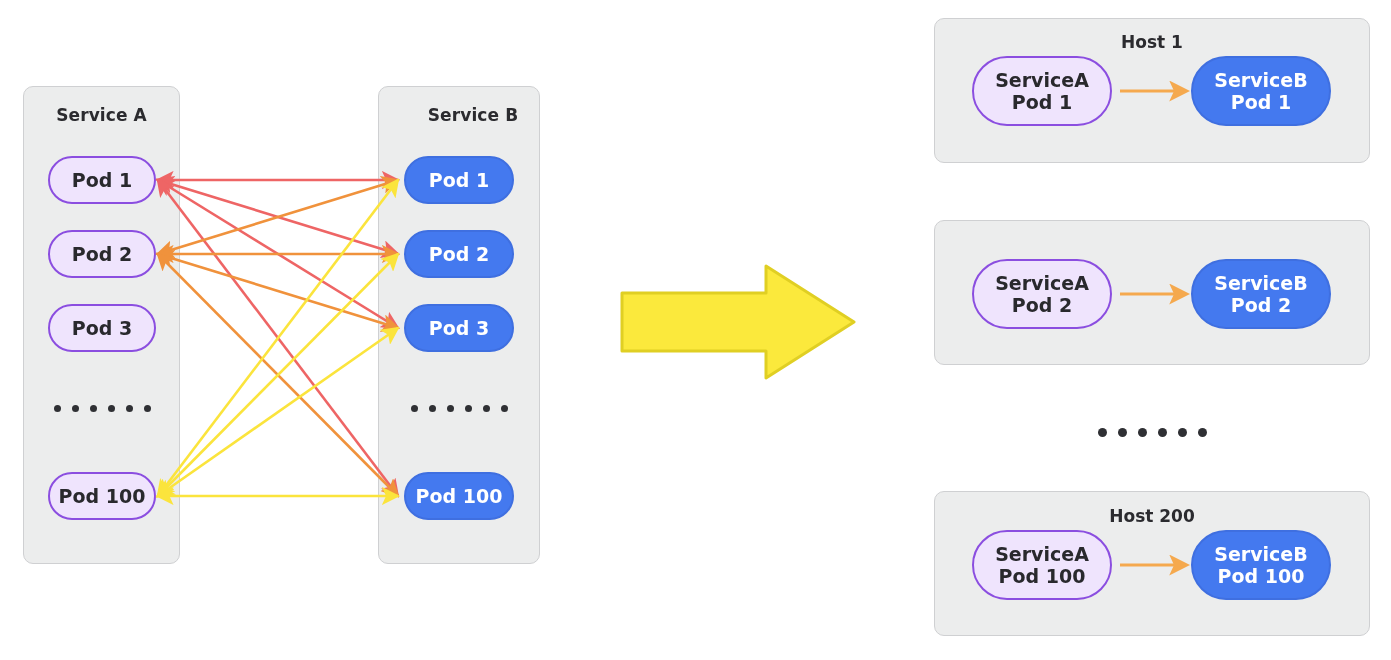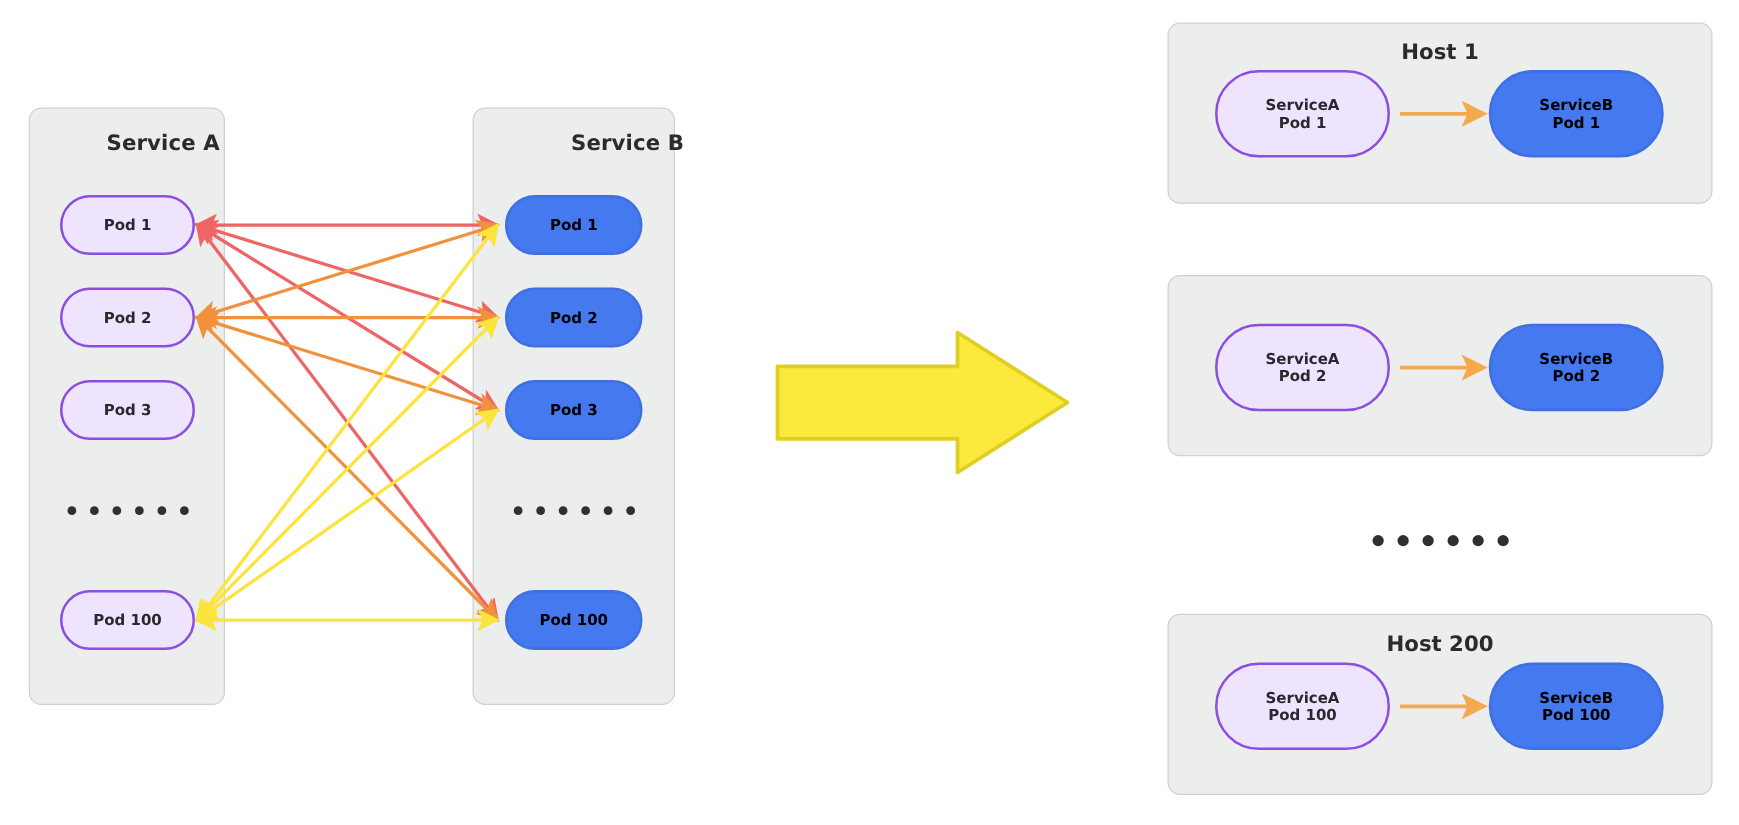--- a/index.html
+++ b/index.html
@@ -31,46 +31,45 @@
   }
   .service-title {
     position: absolute;
     left: 0;
     width: 100%;
     text-align: center;
     font-size: 17px;
     font-weight: 700;
     color: #2b2b2f;
     letter-spacing: .1px;
-    padding-left: 29px;
   }
 
   
   .pod {
     position: absolute;
     box-sizing: border-box;
     display: flex;
     align-items: center;
     justify-content: center;
     text-align: center;
     border-radius: 999px;
-    font-size: 12px;
+    font-size: 19px;
     font-weight: 700;
     line-height: 1.18;
     white-space: pre-line;
   }
   .pod-purple {
     background: #efe4fd;
     border: 2.2px solid #8b4ee0;
     color: #29292d;
   }
   .pod-blue {
     background: #4479ef;
     border: 2.2px solid #3f6fe0;
-    color: #000000;
+    color: #ffffff;
   }
 
   
   .dots {
     position: absolute;
     display: flex;
     align-items: center;
     justify-content: center;
     gap: 11px;
   }

